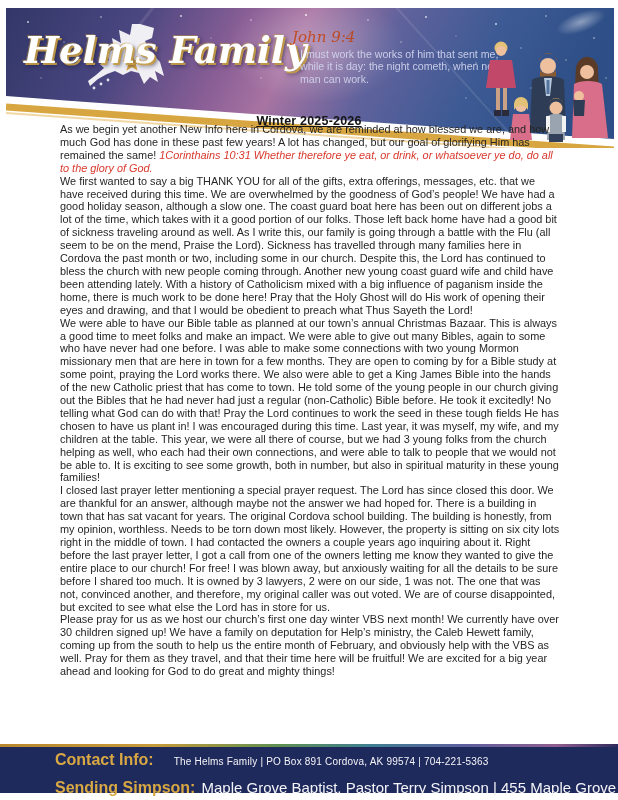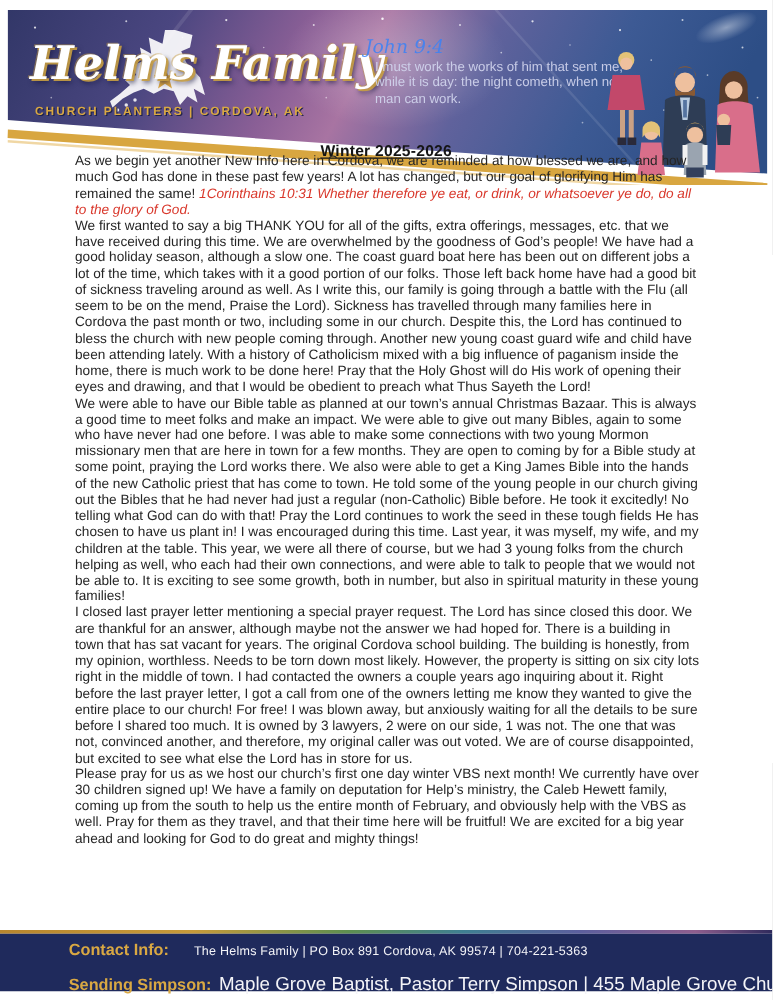--- a/index.html
+++ b/index.html
@@ -21,21 +21,21 @@
   }
   .logo-subtitle{
     position:absolute;top:66px;left:4px;
     font-size:9.5px;font-weight:bold;letter-spacing:1.6px;
     color:var(--gold,#d9a843);
     text-shadow:1px 1px 0 rgba(25,30,70,.9);white-space:nowrap;
   }
   .verse-block{position:absolute;top:20px;left:286px;width:215px;}
   .verse-ref{
     font-family:"DejaVu Serif", serif;font-style:italic;
-    font-size:15px;color:#3b82f6;opacity:.85;
+    font-size:15px;color:#c2410c;opacity:.85;
   }
   .verse-text{
     margin-top:2px;padding-left:8px;
     font-size:10.6px;line-height:12.4px;color:#d2d5ee;opacity:.92;
   }
   .family-photo{position:absolute;top:-4px;right:2px;}
   
   .doc-title{
     position:absolute;top:114px;left:0;width:100%;text-align:center;
     font-size:12.5px;font-weight:bold;color:#151515;
@@ -51,21 +51,21 @@
   .footer-line{
     position:absolute;top:744px;left:0;width:618px;height:3px;
     background:linear-gradient(90deg,#b8862e 0%,#c79a3a 25%,#5e8f50 45%,#3f7f92 60%,#5c5f9e 75%,#8f5e8e 90%,#2f2a5c 100%);
   }
   .footer{
     position:absolute;top:747px;left:0;width:618px;height:46px;
     background:var(--navy,#1f2a5c);color:#ffffff;
   }
   .footer-row{position:absolute;left:55px;white-space:nowrap;}
   .footer-row .flabel{
-    display:inline-block;font-size:13px;font-weight:bold;
+    display:inline-block;font-size:16px;font-weight:bold;
     color:var(--gold,#d9a843);margin-right:6px;
   }
   .footer-row .fvalue{font-size:10px;color:#f4f4f8;}
   .row-0{top:4px;}  .row-0 .fvalue{margin-left:14px;letter-spacing:.2px;}
   .row-1{top:18px;}
   .row-2{top:32px;} .row-2 .fvalue{font-size:15px;}
   .pbmi-logo{position:absolute;top:5px;right:8px;width:140px;height:34px;}
   .pbmi-hands{position:absolute;left:0;top:2px;}
   .pbmi-text{position:absolute;left:24px;top:4px;}
   .pbmi-name{font-size:11px;font-weight:bold;color:#ffffff;letter-spacing:.4px;text-shadow:1px 1px 1px rgba(0,0,0,.5);}
@@ -140,21 +140,20 @@
 
     <div class="logo-block">
       <svg class="alaska" width="104" height="74" viewBox="0 0 104 74">
         <polygon fill="#ffffff" opacity="0.96" points="54,4 68,8 66,18 59,21 63,30 74,42 78,56 69,51 72,62 64,57 58,64 53,53 45,51 37,55 29,51 21,54 12,59 4,66 2,61 10,55 18,48 14,44 23,40 19,33 28,29 26,18 35,23 33,10 44,15 46,4"></polygon>
         <circle cx="8" cy="68" r="1.4" fill="#ffffff" opacity=".9"></circle>
         <circle cx="15" cy="64" r="1.4" fill="#ffffff" opacity=".9"></circle>
         <circle cx="22" cy="60" r="1.4" fill="#ffffff" opacity=".9"></circle>
         <polygon fill="#e0a93e" points="46,34 48.4,40.2 55,40.4 49.8,44.4 51.6,50.8 46,47 40.4,50.8 42.2,44.4 37,40.4 43.6,40.2"></polygon>
       </svg>
       <div class="logo-title">Helms Family</div>
-      <div class="logo-subtitle">CHURCH PLANTERS  |  CORDOVA, AK</div>
     </div>
 
     <div class="verse-block">
       <div class="verse-ref">John 9:4</div>
       <div class="verse-text">I must work the works of him that sent me, while it is day: the night cometh, when no man can work.</div>
     </div>
 
     <svg class="family-photo" width="136" height="140" viewBox="0 0 136 140">
 
       <g>

